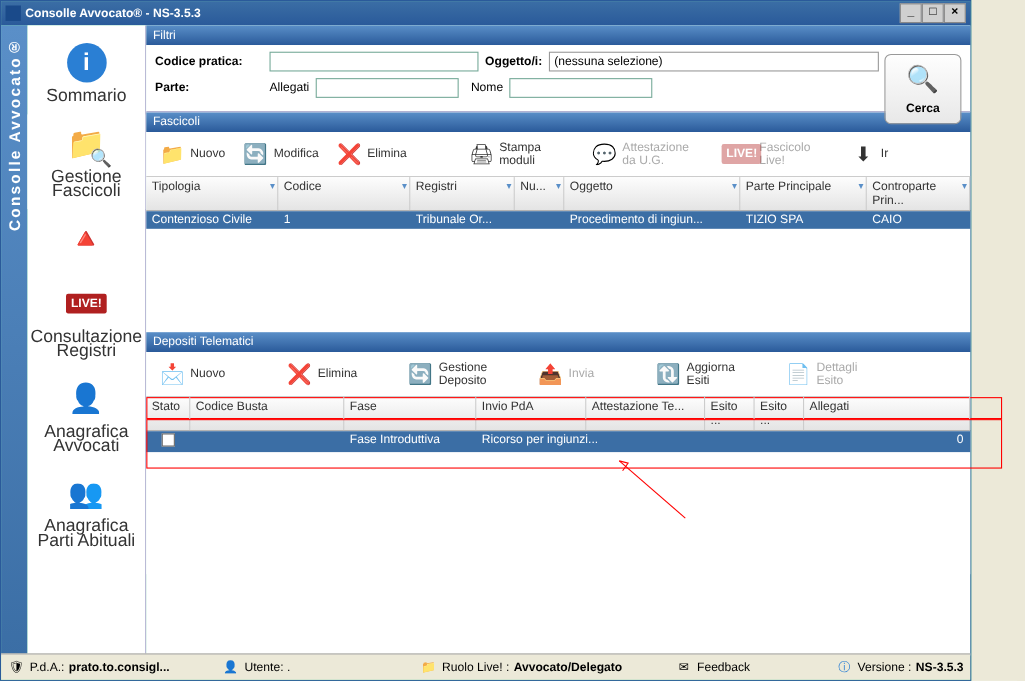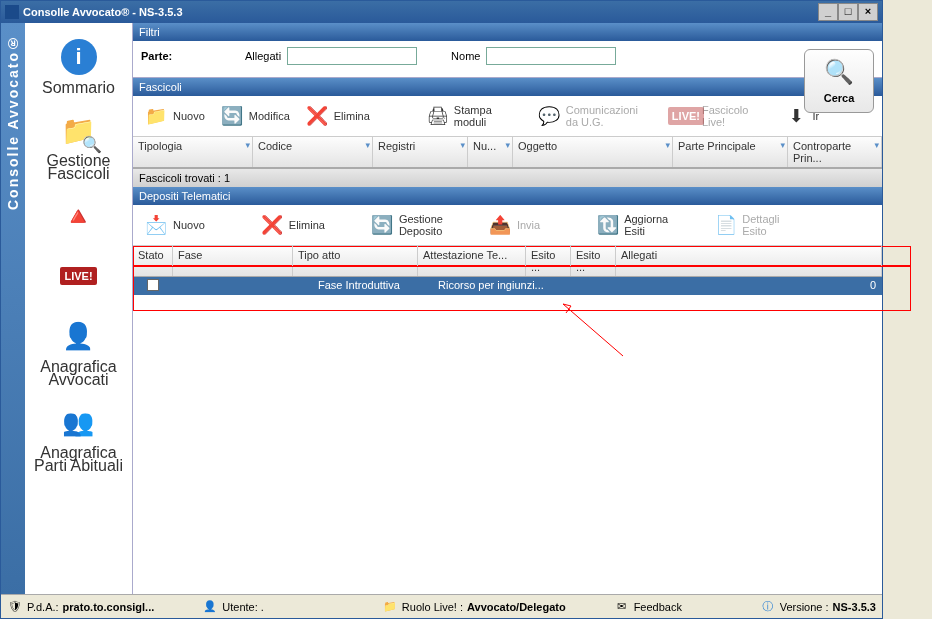--- a/index.html
+++ b/index.html
@@ -105,45 +105,55 @@
         <div class="sidebar-label" style="white-space:pre-line">Gestione
 Fascicoli</div>
       </div>
       <div class="sidebar-item">
         <div class="sidebar-icon" style="font-size:26px">🔺</div>
       </div>
       <div class="sidebar-item">
         <div class="sidebar-icon">
             <span class="icon-live">LIVE!</span>
           </div>
+        <div class="sidebar-label" style="white-space:pre-line">Consultazione
+Registri</div>
       </div>
       <div class="sidebar-item">
         <div class="sidebar-icon" style="font-size:26px">👤</div>
         <div class="sidebar-label" style="white-space:pre-line">Anagrafica
 Avvocati</div>
       </div>
       <div class="sidebar-item">
         <div class="sidebar-icon" style="font-size:26px">👥</div>
         <div class="sidebar-label" style="white-space:pre-line">Anagrafica
 Parti Abituali</div>
       </div>
     </div>
 
     <div class="content">
 
       <div class="panel-header">Filtri</div>
       <div class="filter-panel">
 
+        <div class="filter-row">
+          <span class="filter-label" style="width:98px">Codice pratica:</span>
+          <input class="filter-input" style="width: 190px;">
+          <span class="filter-label">Oggetto/i:</span>
+          <span class="readonly-box" style="width:300px">(nessuna selezione)</span>
+          <span class="small-icon-btn">◉</span>
+          <span class="small-icon-btn">🗑</span>
+        </div>
 
 
         <div class="filter-row">
           <span class="filter-label" style="width:98px">Parte:</span>
           <span>Allegati</span>
           <input class="filter-input" style="width: 130px;">
-          <span style="margin-left:28px">Nome</span>
+          <span style="margin-left:5px">Nome</span>
           <input class="filter-input" style="width: 130px;">
         </div>
 
         <div class="cerca-btn">
           <div class="cerca-btn-icon">🔍</div>
           <div class="cerca-btn-label">Cerca</div>
         </div>
       </div>
 
       <div class="panel-header">Fascicoli</div>
@@ -161,21 +171,21 @@
             <span class="tb-icon">❌</span>
             <span class="tb-text">Elimina</span>
           </div>
         <div class="tb-btn" style="margin-left:40px">
             <span class="tb-icon">🖨</span>
             <span class="tb-text" style="white-space:pre-line">Stampa
 moduli</span>
           </div>
         <div class="tb-btn disabled" style="margin-left:30px">
             <span class="tb-icon">💬</span>
-            <span class="tb-text" style="white-space:pre-line">Comunicazioni
+            <span class="tb-text" style="white-space:pre-line">Attestazione
 da U.G.</span>
           </div>
         <div class="tb-btn disabled" style="margin-left:20px">
             <span class="tb-icon">
               <span class="icon-live" style="opacity:.4">LIVE!</span>
             </span>
             <span class="tb-text" style="white-space:pre-line">Fascicolo
 Live!</span>
           </div>
         <div class="tb-btn" style="margin-left:20px">
@@ -187,23 +197,33 @@
       <div class="grid">
         <div class="grid-header">
           <div class="grid-header-cell" style="width:120px"><span>Tipologia</span><span class="filter-icon">▾</span></div>
           <div class="grid-header-cell" style="width:120px"><span>Codice</span><span class="filter-icon">▾</span></div>
           <div class="grid-header-cell" style="width:95px"><span>Registri</span><span class="filter-icon">▾</span></div>
           <div class="grid-header-cell" style="width:45px"><span>Nu...</span><span class="filter-icon">▾</span></div>
           <div class="grid-header-cell" style="width:160px"><span>Oggetto</span><span class="filter-icon">▾</span></div>
           <div class="grid-header-cell" style="width:115px"><span>Parte Principale</span><span class="filter-icon">▾</span></div>
           <div class="grid-header-cell" style="flex:1"><span>Controparte Prin...</span><span class="filter-icon">▾</span></div>
         </div>
-      </div>
-
-      <div class="status-row">Fascicoli trovati :  1</div>
+        <div class="grid-body">
+          <div class="grid-row selected">
+            <div class="grid-cell" style="width:120px">Contenzioso Civile</div>
+            <div class="grid-cell" style="width:120px">1</div>
+            <div class="grid-cell" style="width:95px">Tribunale Or...</div>
+            <div class="grid-cell" style="width:45px"></div>
+            <div class="grid-cell" style="width:160px">Procedimento di ingiun...</div>
+            <div class="grid-cell" style="width:115px">TIZIO SPA</div>
+            <div class="grid-cell" style="flex:1">CAIO</div>
+          </div>
+        </div>
+      </div>
+
 
       <div class="panel-header">Depositi Telematici</div>
 
       <div class="toolbar">
         <div class="tb-btn">
             <span class="tb-icon">📩</span>
             <span class="tb-text">Nuovo</span>
           </div>
         <div class="tb-btn" style="margin-left:40px">
             <span class="tb-icon">❌</span>
@@ -229,22 +249,23 @@
 Esito</span>
           </div>
       </div>
 
       <div class="depositi-body">
         <div class="red-box" style="left:0;top:0;width:778px;height:20px"></div>
 
         <div class="grid">
           <div class="grid-header">
             <div class="grid-header-cell" style="width:40px"><span>Stato</span></div>
+            <div class="grid-header-cell" style="width:140px"><span>Codice Busta</span></div>
             <div class="grid-header-cell" style="width:120px"><span>Fase</span></div>
-            <div class="grid-header-cell" style="width:125px"><span>Tipo atto</span></div>
+            <div class="grid-header-cell" style="width:100px"><span>Invio PdA</span></div>
             <div class="grid-header-cell" style="width:108px"><span>Attestazione Te...</span></div>
             <div class="grid-header-cell" style="width:45px"><span>Esito ...</span></div>
             <div class="grid-header-cell" style="width:45px"><span>Esito ...</span></div>
             <div class="grid-header-cell" style="flex:1"><span>Allegati</span></div>
           </div>
           <div class="grid-body" style="min-height:130px">
             <div class="grid-row selected">
               <div class="grid-cell" style="width:40px;text-align:center"><span style="display:inline-block;width:12px;height:12px;background:#fff;border:1px solid #666"></span></div>
               <div class="grid-cell" style="width:140px"></div>
               <div class="grid-cell" style="width:120px">Fase Introduttiva</div>

